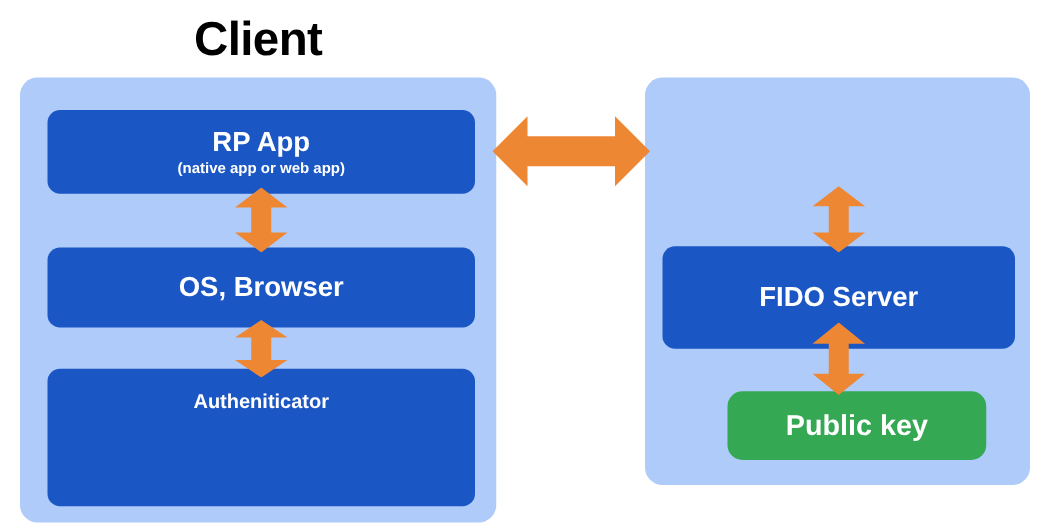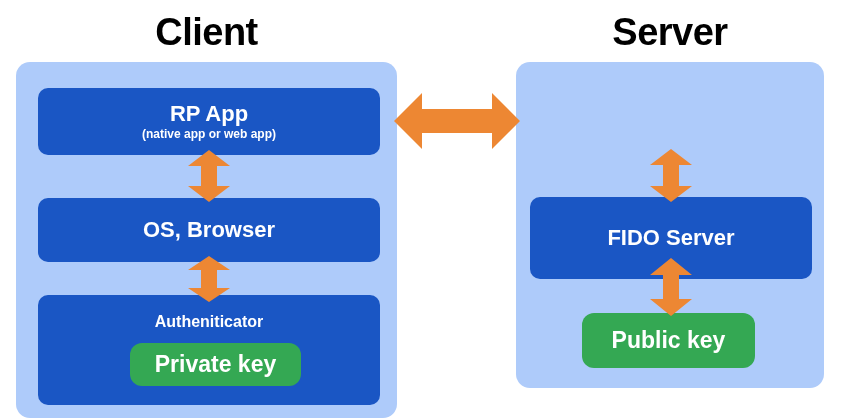--- a/index.html
+++ b/index.html
@@ -92,57 +92,55 @@
     color: #ffffff;
     display: flex;
     align-items: center;
     justify-content: center;
     font-size: 23px;
     font-weight: bold;
     white-space: nowrap;
     box-sizing: border-box;
   }
   #chip-private-key { left: 130px; top: 343px; width: 171px; height: 43px; }
-  #chip-public-key  { left: 582px; top: 313px; width: 173px; height: 55px; }
+  #chip-public-key  { left: 582px; top: 313px; width: 207px; height: 55px; }
 
   
   .arrow { position: absolute; }
   .arrow svg { display: block; width: 100%; height: 100%; }
 
   #arrow-client-vert-1 { left: 188px; top: 150px; width: 42px; height: 52px; }
   #arrow-client-vert-2 { left: 188px; top: 256px; width: 42px; height: 46px; }
   #arrow-server-vert-1 { left: 650px; top: 149px; width: 42px; height: 53px; }
   #arrow-server-vert-2 { left: 650px; top: 258px; width: 42px; height: 58px; }
   #arrow-horizontal    { left: 394px; top: 93px;  width: 126px; height: 56px; }
 </style>
 </head>
 <body>
 
 <div id="canvas">
 
   <div class="col-title" id="title-client">Client</div>
 
-  <div class="col-title" id="title-server">Server</div>
 
   <div class="panel" id="panel-client"></div>
 
   <div class="box" id="box-rp-app">
     <div class="box-title">RP App</div>
     <div class="box-sub">(native app or web app)</div>
   </div>
 
   <div class="box" id="box-authenticator">
     <div class="box-label-small">Autheniticator</div>
   </div>
 
   <div class="box" id="box-os-browser">
     <div class="box-title">OS, Browser</div>
   </div>
 
-  <div class="chip" id="chip-private-key">Private key</div>
 
   <div class="panel" id="panel-server"></div>
 
 
   <div class="box" id="box-fido-server">
     <div class="box-title">FIDO Server</div>
   </div>
 
   <div class="chip" id="chip-public-key">Public key</div>
 

